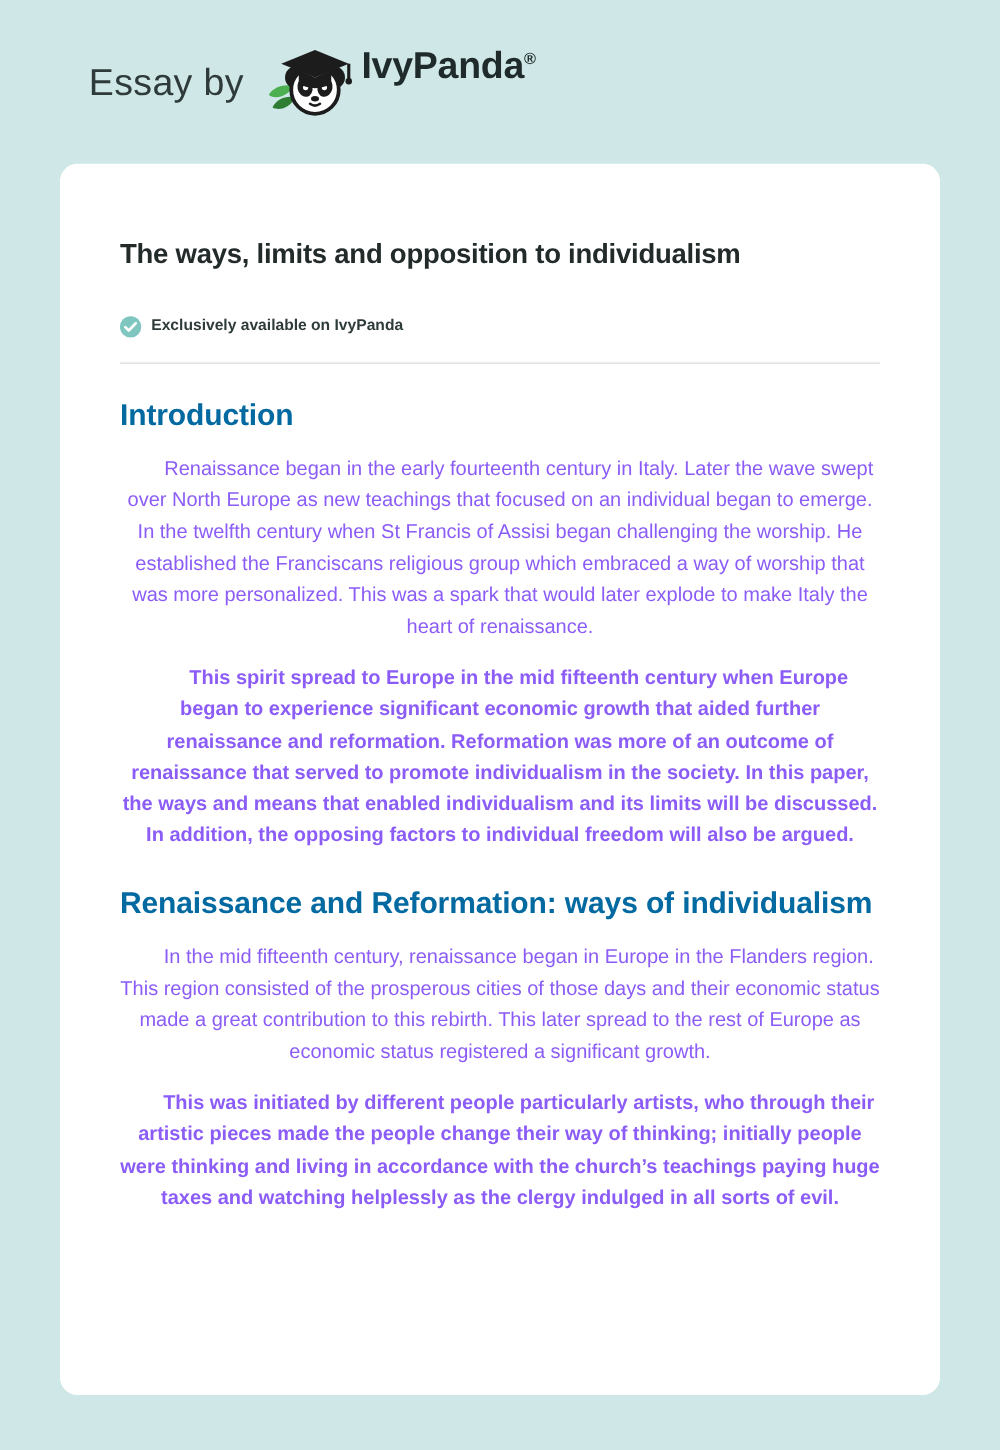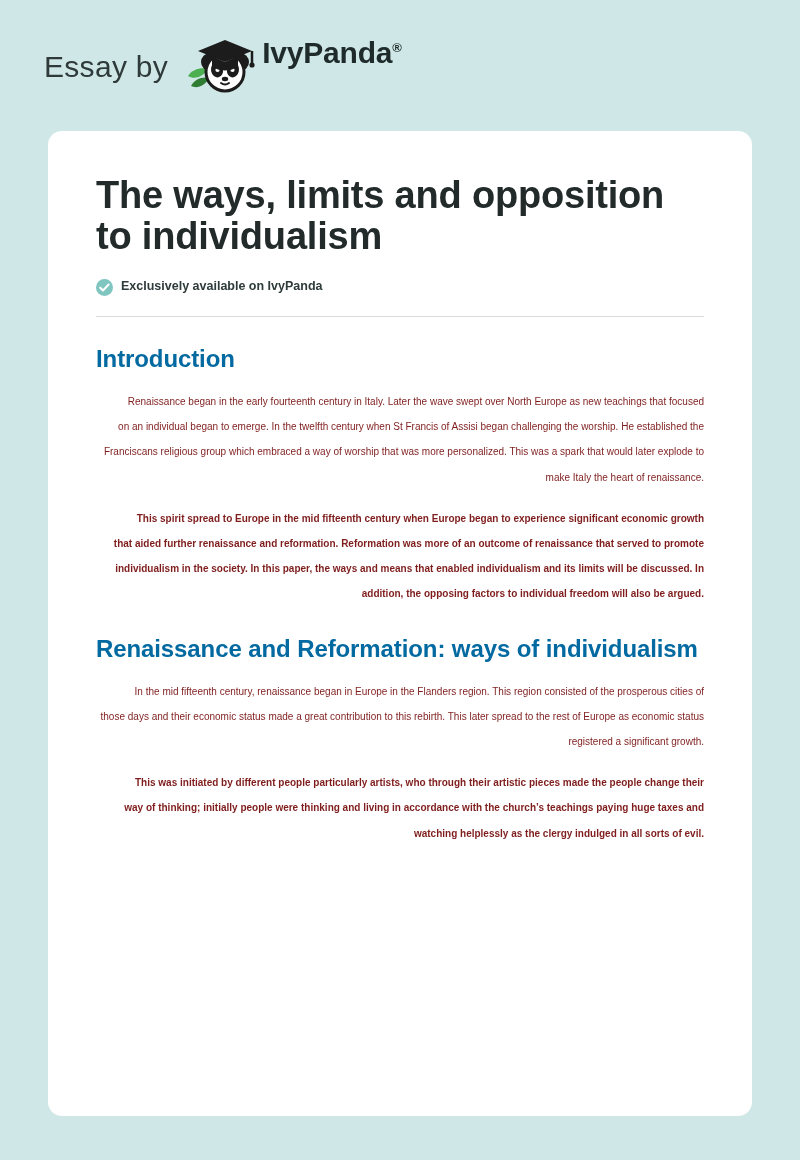--- a/index.html
+++ b/index.html
@@ -12,20 +12,21 @@
     background: #cfe7e6;
     font-family: "Liberation Sans", sans-serif;
     -webkit-font-smoothing: antialiased;
   }
 
   .page {
     width: 800px;
     height: 1160px;
     position: relative;
     box-sizing: border-box;
+    padding-left: 27px;
   }
 
   
   .brand-header {
     display: flex;
     align-items: center;
     padding: 38px 0 0 44px;
     height: 96px;
     box-sizing: border-box;
   }
@@ -71,22 +72,22 @@
     border-radius: 14px;
     box-sizing: border-box;
     padding: 44px 26px 0 26px;
     overflow: hidden;
   }
   .paper-inner {
     padding: 0 0 0 0;
   }
 
   h1.doc-title {
-    font-size: 38px;
-    line-height: 41px;
+    font-size: 22px;
+    line-height: 56px;
     font-weight: bold;
     color: #222a2a;
     margin: 0 0 0 0;
     letter-spacing: -0.2px;
     padding: 0 20px 0 22px;
   }
 
   .exclusive {
     display: flex;
     margin: 22px 0 0 22px;
@@ -119,27 +120,27 @@
     font-size: 24px;
     line-height: 32px;
     font-weight: bold;
     color: #0369a1;
     margin: 26px 0 0 0;
     padding: 0 22px;
     letter-spacing: -0.1px;
   }
 
   p.body-par {
-    font-size: 10px;
+    font-size: 16px;
     line-height: 25.2px;
-    color: #7f1d1d;
+    color: #8b5cf6;
     margin: 14px 0 0 0;
     padding: 0 22px 0 22px;
     text-indent: 30px;
-    text-align: right;
+    text-align: center;
   }
   p.body-par.tight { margin-top: 16px; font-weight: bold; }
 </style>
 </head>
 <body>
 
 <div class="page">
 
   <div class="brand-header">
     <span class="brand-essay-by">Essay by</span>

